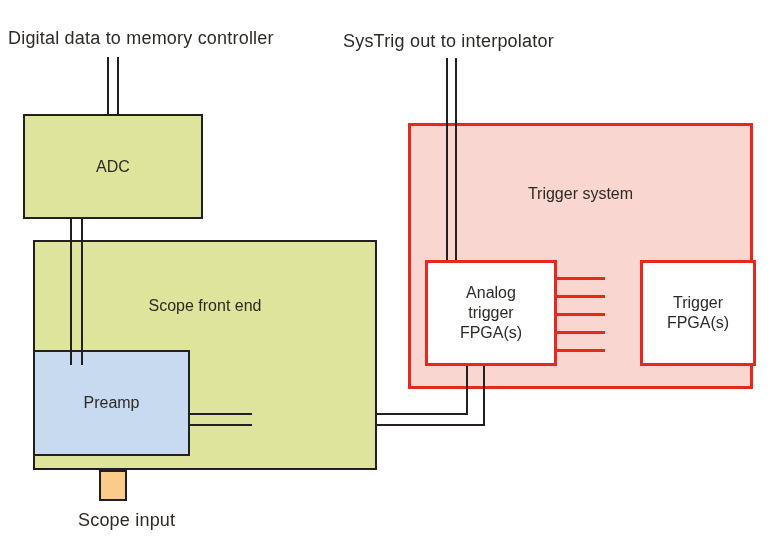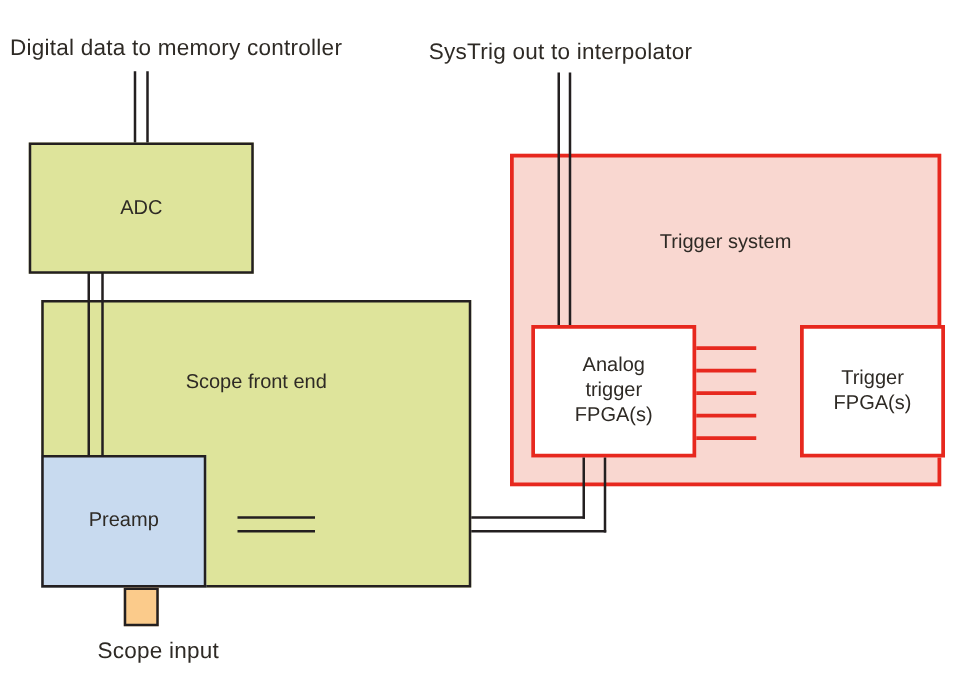--- a/index.html
+++ b/index.html
@@ -48,21 +48,21 @@
   .red-frame  { background: var(--pink);  border: 3px solid var(--red); }
   .white-box  { background: var(--white); border: 3px solid var(--red); z-index: 2; }
 
   
   .scope-front-end { z-index: 1; }
   .trigger-system  { z-index: 1; }
 
   .adc            { left: 23px;  top: 114px; width: 180px; height: 105px; z-index: 2; }
   .scope-front-end{ left: 33px;  top: 240px; width: 344px; height: 230px; }
   .scope-front-end .inner-label { position: absolute; top: 54px; width: 100%; text-align: center; }
-  .preamp         { left: 33px;  top: 364px; width: 132px; height: 106px; }
+  .preamp         { left: 33px;  top: 350px; width: 157px; height: 106px; }
   .comparator     { left: 252px; top: 364px; width: 125px; height: 106px; padding: 0 2px; }
   .trigger-system { left: 408px; top: 123px; width: 345px; height: 266px; }
   .trigger-system .inner-label { position: absolute; top: 58px; width: 100%; text-align: center; }
   .asic           { left: 425px; top: 260px; width: 132px; height: 106px; padding: 0 14px; }
   .fpga           { left: 605px; top: 260px; width: 116px; height: 106px; padding: 0 18px; margin-left: 35px; }
   .scope-input-box{ left: 99px;  top: 470px; width: 28px;  height: 31px;
                     background: var(--orange); border: 2px solid var(--ink); z-index: 2; }
 
   .wire { position: absolute; background: var(--ink); z-index: 3; }
   .wire.v { width: 2px; }

